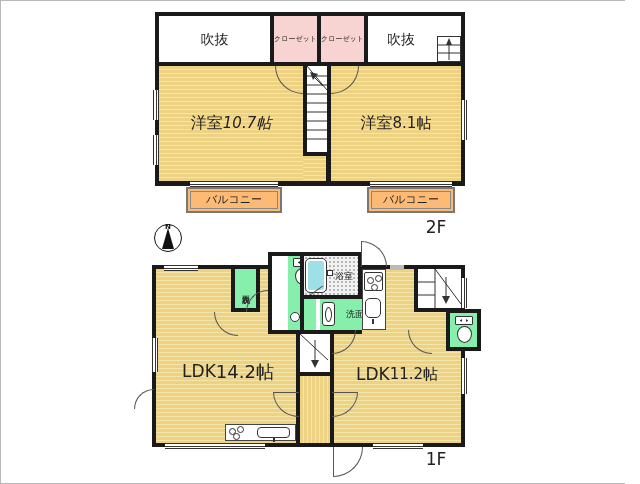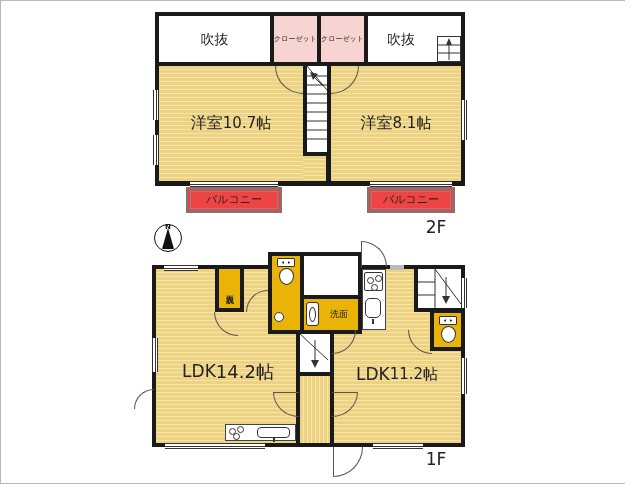--- a/index.html
+++ b/index.html
@@ -2,38 +2,38 @@
 <html><head>
 <meta charset="utf-8">
 <style>
   html,body{margin:0;padding:0;background:#fff;}
   #canvas{position:relative;width:625px;height:484px;background:#fff;overflow:hidden;
           font-family:"DejaVu Sans",sans-serif;color:#222;}
   .abs{position:absolute;box-sizing:border-box;}
   .wall{background:#1a1a1a;}
   .tan{background:repeating-linear-gradient(180deg,#eed283 0 3px,#f6e5a8 3px 4px);}
   .tanv{background:repeating-linear-gradient(90deg,#eed283 0 3px,#f6e5a8 3px 4px);}
-  .cyan{background:#eab308;}
+  .cyan{background:#86efac;margin-left:16px;}
   .pink{background:#f7d4d2;}
   .whitebg{background:#fff;}
   .hatch{background-color:#f2f2f2;background-image:radial-gradient(#b5b5b5 .7px,transparent .9px);background-size:4px 4px;}
   .lbl{display:flex;align-items:center;justify-content:center;text-align:center;line-height:1.15;color:#222;}
   .col{flex-direction:row;}
   .arc{border:0 solid #555;background:transparent;}
   .arc-htr{border-left-width:1.3px;border-bottom-width:1.3px;border-radius:0 0 0 100%;}
   .arc-htl{border-right-width:1.3px;border-bottom-width:1.3px;border-radius:0 0 100% 0;}
   .arc-hbr{border-left-width:1.3px;border-top-width:1.3px;border-radius:100% 0 0 0;}
   .arc-hbl{border-right-width:1.3px;border-top-width:1.3px;border-radius:0 100% 0 0;}
   .leaf-top{border-top-width:1.3px;}
   .leaf-left{border-left-width:1.3px;}
   .win-h{background-color:#fff;border-top:1px solid #333;border-bottom:1px solid #333;
          background-image:linear-gradient(#333,#333);background-size:100% 1px;background-position:center;background-repeat:no-repeat;}
   .win-v{background-color:#fff;border-left:1px solid #333;border-right:1px solid #333;
          background-image:linear-gradient(#333,#333);background-size:1px 100%;background-position:center;background-repeat:no-repeat;}
-  .balcony{border:2px solid #777;background:#ef4444;}
+  .balcony{border:2px solid #777;background:#fdba74;}
   .balcony .inner{position:absolute;inset:2px;border:1px solid #888;display:flex;align-items:center;justify-content:center;}
   .tank{width:16px;height:7px;border:1px solid #333;background:#fff;border-radius:1px;
         background-image:radial-gradient(circle at 32% 50%,#333 1px,transparent 1.2px),radial-gradient(circle at 68% 50%,#333 1px,transparent 1.2px);}
   .bowl{width:13px;height:15px;border:1px solid #333;background:#fff;border-radius:50%/46% 46% 54% 54%;margin-top:1px;}
   .burner{width:5px;height:5px;border:1px solid #333;border-radius:50%;background:#fff;position:absolute;}
   .frame{border:1px solid #b8b8b8;pointer-events:none;}
 </style>
 </head>
 <body>
 
@@ -58,21 +58,21 @@
       <rect x="0.5" y="0.5" width="23" height="25" fill="#fff" stroke="#333"></rect>
       <line x1="0" y1="9" x2="24" y2="9" stroke="#333"></line>
       <line x1="0" y1="17" x2="24" y2="17" stroke="#333"></line>
       <line x1="12" y1="24" x2="12" y2="6" stroke="#333"></line>
       <polygon points="12,2 9,9 15,9" fill="#333"></polygon>
     </svg>
   </div>
 
   <div class="abs tan lbl col" style="left:159px;top:66px;width:144px;height:115px;">
     <span style="font-size:16px;">洋室</span>
-    <span style="font-size:15px;">10.7帖</span>
+    <span style="font-size:15px;font-style:italic;">10.7帖</span>
   </div>
   <div class="abs tan" style="left:303px;top:156px;width:23px;height:25px;"></div>
 
   <div class="abs whitebg" style="left:307px;top:66px;width:20px;height:86px;">
     <svg width="20" height="86" viewBox="0 0 20 86">
       <line x1="0" y1="10" x2="20" y2="10" stroke="#333"></line>
         <line x1="0" y1="19" x2="20" y2="19" stroke="#333"></line>
       <line x1="0" y1="28" x2="20" y2="28" stroke="#333"></line>
         <line x1="0" y1="37" x2="20" y2="37" stroke="#333"></line>
       <line x1="0" y1="46" x2="20" y2="46" stroke="#333"></line>
@@ -139,20 +139,28 @@
 
   <div class="abs whitebg" style="left:268px;top:252px;width:94px;height:82px;border:4px solid #1a1a1a;">
     <div class="abs cyan" style="left:0;top:0;width:28px;height:74px;">
       <div class="abs" style="left:5px;top:2px;">
         <div class="tank"></div>
           <div class="bowl" style="margin-left:2px;"></div>
       </div>
       <div class="abs" style="left:2px;top:56px;width:10px;height:10px;border:1px solid #333;border-radius:50%;background:#fff;"></div>
     </div>
     <div class="abs wall" style="left:28px;top:0;width:4px;height:74px;"></div>
+    <div class="abs hatch" style="left:32px;top:0;width:54px;height:39px;">
+      <div class="abs" style="left:1px;top:2px;width:22px;height:35px;background:#9fdfe8;border:1.5px solid #333;border-radius:5px;box-shadow:inset 0 0 0 2px #fff;"></div>
+      <div class="abs whitebg" style="left:23px;top:14px;width:6px;height:6px;border:1px solid #333;"></div>
+      <div class="abs lbl" style="left:26px;top:14px;width:28px;height:12px;font-size:9px;">
+        <span>浴室</span>
+      </div>
+      <div class="abs" style="left:4px;top:40px;width:18px;border-top:1.2px solid #555;transform:rotate(-36deg);transform-origin:0 0;"></div>
+    </div>
     <div class="abs wall" style="left:32px;top:39px;width:54px;height:4px;"></div>
     <div class="abs cyan" style="left:32px;top:43px;width:54px;height:31px;">
       <div class="abs" style="left:2px;top:3px;width:13px;height:24px;border:1px solid #333;border-radius:3px;background:#fff;">
         <div class="abs" style="left:2px;top:4px;width:7px;height:15px;border:1px solid #333;border-radius:50%;background:#fff;"></div>
       </div>
       <div class="abs lbl" style="left:18px;top:9px;width:34px;height:13px;font-size:9px;">
         <span>洗面</span>
       </div>
     </div>
   </div>

